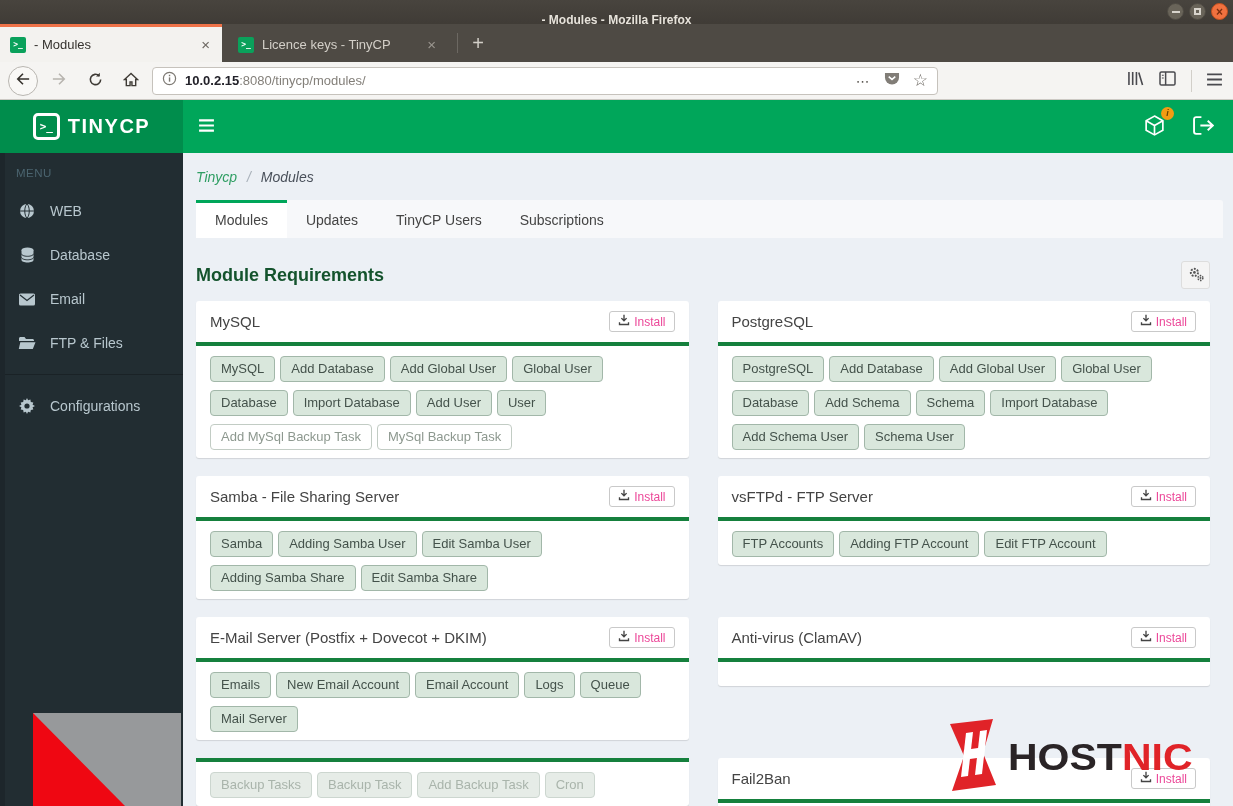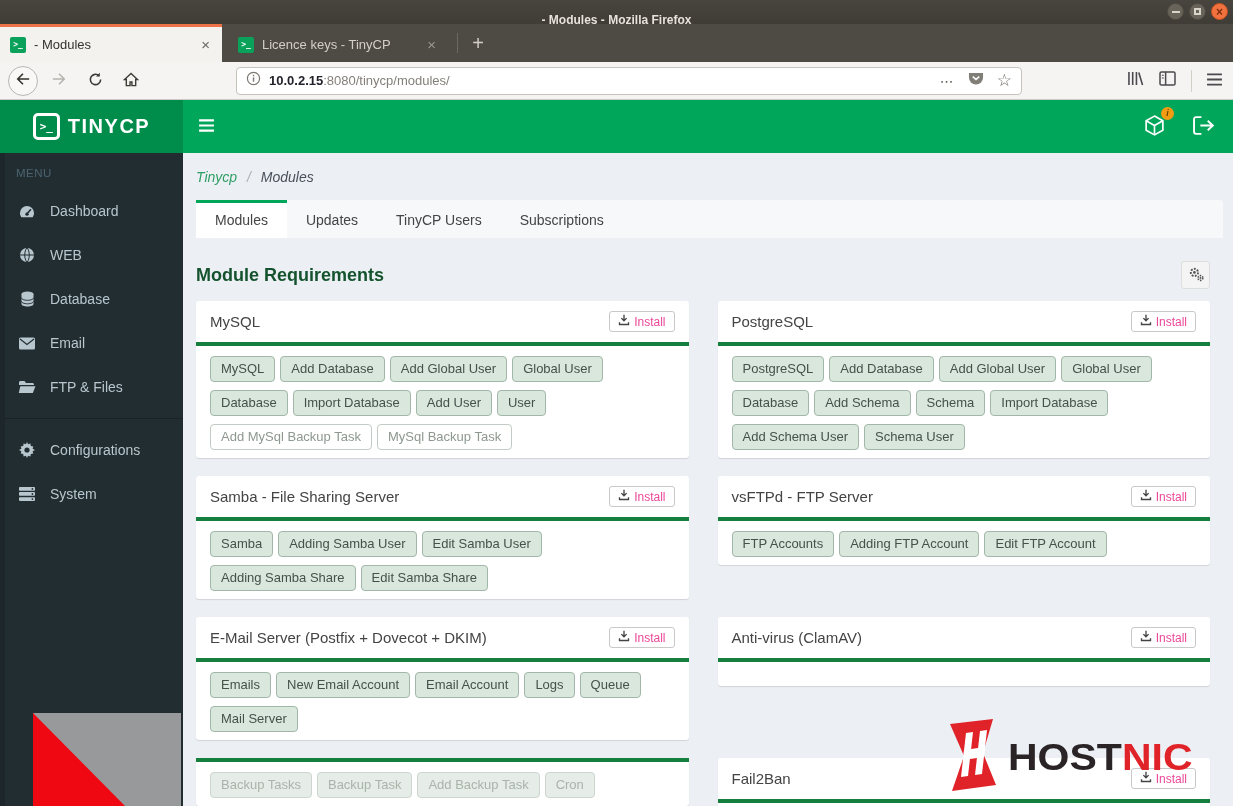--- a/index.html
+++ b/index.html
@@ -33,21 +33,21 @@
   .btab.active .btab-close { color:#6b6761; }
   .tab-sep { width:1px; height:20px; background:#6c6862; align-self:center; margin:0 5px 0 9px; }
   .newtab { background:none; border:none; color:#d3cfc8; font-size:20px; width:30px; height:30px; align-self:center; }
 
   
   .navbar { position:absolute; top:62px; left:0; right:0; height:38px; background:#f5f4f2;
             border-bottom:1px solid #ccc9c4; display:flex; align-items:center; padding:0 8px; gap:6px; }
   .nav-btn { width:30px; height:30px; display:flex; align-items:center; justify-content:center;
              background:none; border:none; border-radius:3px; }
   .nav-btn.back { border:1px solid #b9b6b1; border-radius:50%; background:#f9f8f6; }
-  .urlbar { display:flex; align-items:center; width:786px; height:28px; margin-left:84px; background:#fff;
+  .urlbar { display:flex; align-items:center; width:786px; height:28px; background:#fff;
             border:1px solid #c6c2bc; border-radius:4px; padding:0 9px; gap:8px; }
   .url-text { font-size:13px; flex:1; white-space:nowrap; }
   .url-host { color:#23222a; font-weight:bold; }
   .url-rest { color:#837f79; }
   .url-actions { display:flex; align-items:center; gap:13px; }
   .ellipsis { font-size:14px; color:#5f5b55; letter-spacing:1px; }
   .star { font-size:17px; color:#6d6963; }
   .nav-right { margin-left:auto; display:flex; align-items:center; gap:15px; padding-right:3px; }
   .nav-divider { width:1px; height:22px; background:#d2cfc9; }
 
@@ -220,30 +220,20 @@
           </svg></span>
     </button>
   </div>
 </div>
 
 <div class="sidebar">
   <div class="menu-label">MENU</div>
   <div id="side-items">
       <div class="side-item">
         <span class="sicon">
-          <svg width="18" height="15" viewBox="0 0 18 16">
-            <path d="M9 2a7.5 7.5 0 0 0-7.5 7.5c0 1.7.6 3.2 1.5 4.5h12c.9-1.3 1.5-2.8 1.5-4.5A7.5 7.5 0 0 0 9 2z" fill="#b8c7ce"></path>
-            <line x1="9" y1="10.5" x2="13.2" y2="5.5" stroke="#222d32" stroke-width="1.6"></line>
-            <circle cx="9" cy="10.8" r="1.8" fill="#222d32"></circle>
-          </svg>
-        </span>
-        <span>Dashboard</span>
-      </div>
-      <div class="side-item">
-        <span class="sicon">
           <svg width="16" height="16" viewBox="0 0 16 16">
             <circle cx="8" cy="8" r="7" fill="#b8c7ce"></circle>
             <path d="M1 8h14M8 1c3 2.5 3 11.5 0 14M8 1c-3 2.5-3 11.5 0 14" stroke="#222d32" stroke-width="1" fill="none"></path>
           </svg>
         </span>
         <span>WEB</span>
       </div>
       <div class="side-item">
         <span class="sicon">
           <svg width="15" height="16" viewBox="0 0 14 16">
@@ -274,33 +264,20 @@
       </div>
       <div class="side-sep"></div>
       <div class="side-item">
         <span class="sicon">
           <svg width="16" height="16" viewBox="0 0 16 16">
             <path d="M8 0l1.1 2.2 2.3-.7.4 2.5 2.5.4-.7 2.3L16 8l-2.4 1.3.7 2.3-2.5.4-.4 2.5-2.3-.7L8 16l-1.1-2.2-2.3.7-.4-2.5-2.5-.4.7-2.3L0 8l2.4-1.3-.7-2.3 2.5-.4.4-2.5 2.3.7z" fill="#b8c7ce"></path>
             <circle cx="8" cy="8" r="2.6" fill="#222d32"></circle>
           </svg>
         </span>
         <span>Configurations</span>
-      </div>
-      <div class="side-item">
-        <span class="sicon">
-          <svg width="16" height="14" viewBox="0 0 16 14">
-            <rect width="16" height="3.7" rx="0.8" fill="#b8c7ce"></rect>
-            <rect y="5.1" width="16" height="3.7" rx="0.8" fill="#b8c7ce"></rect>
-            <rect y="10.2" width="16" height="3.7" rx="0.8" fill="#b8c7ce"></rect>
-            <circle cx="13.4" cy="1.9" r="0.9" fill="#222d32"></circle>
-            <circle cx="13.4" cy="7" r="0.9" fill="#222d32"></circle>
-            <circle cx="13.4" cy="12.1" r="0.9" fill="#222d32"></circle>
-          </svg>
-        </span>
-        <span>System</span>
       </div>
     </div>
 </div>
 
 <div class="main">
   <div class="breadcrumb">
     <span class="bc-parent">Tinycp</span>
     <span class="bc-sep">/</span>
     <span class="bc-current">Modules</span>
   </div>

